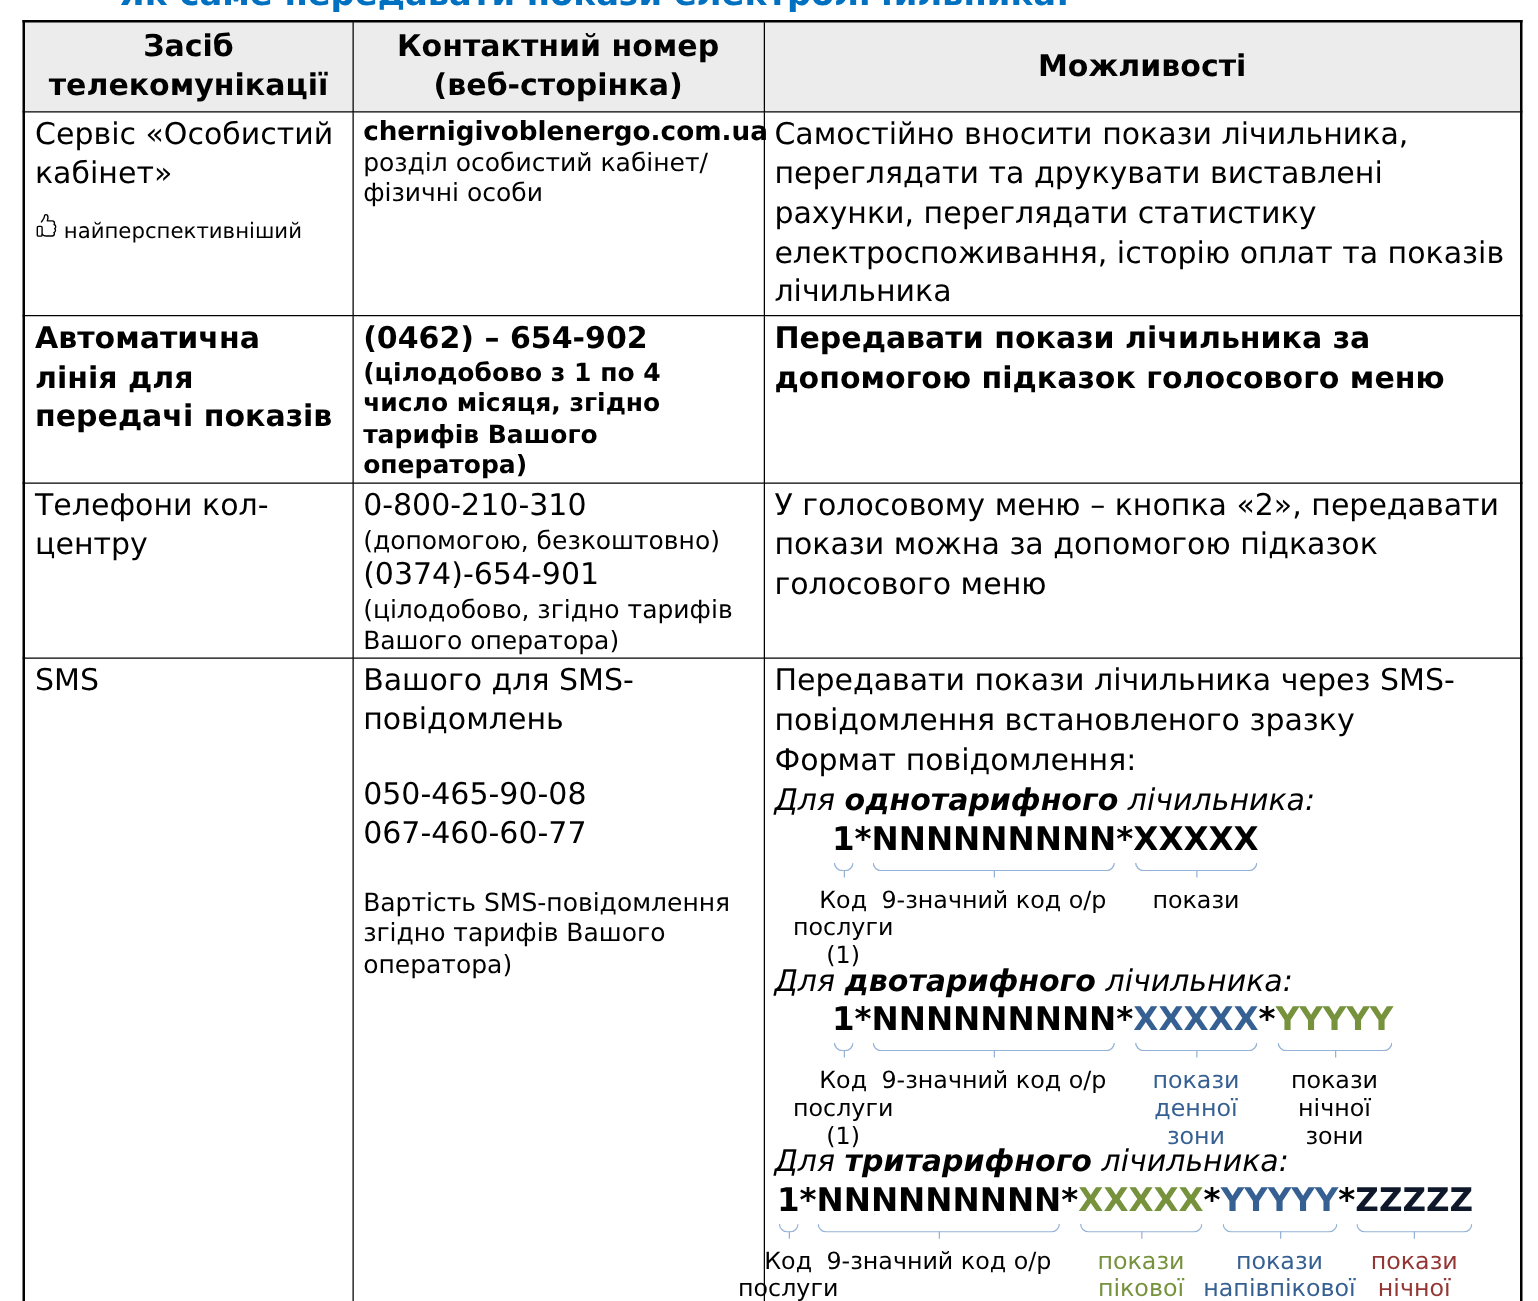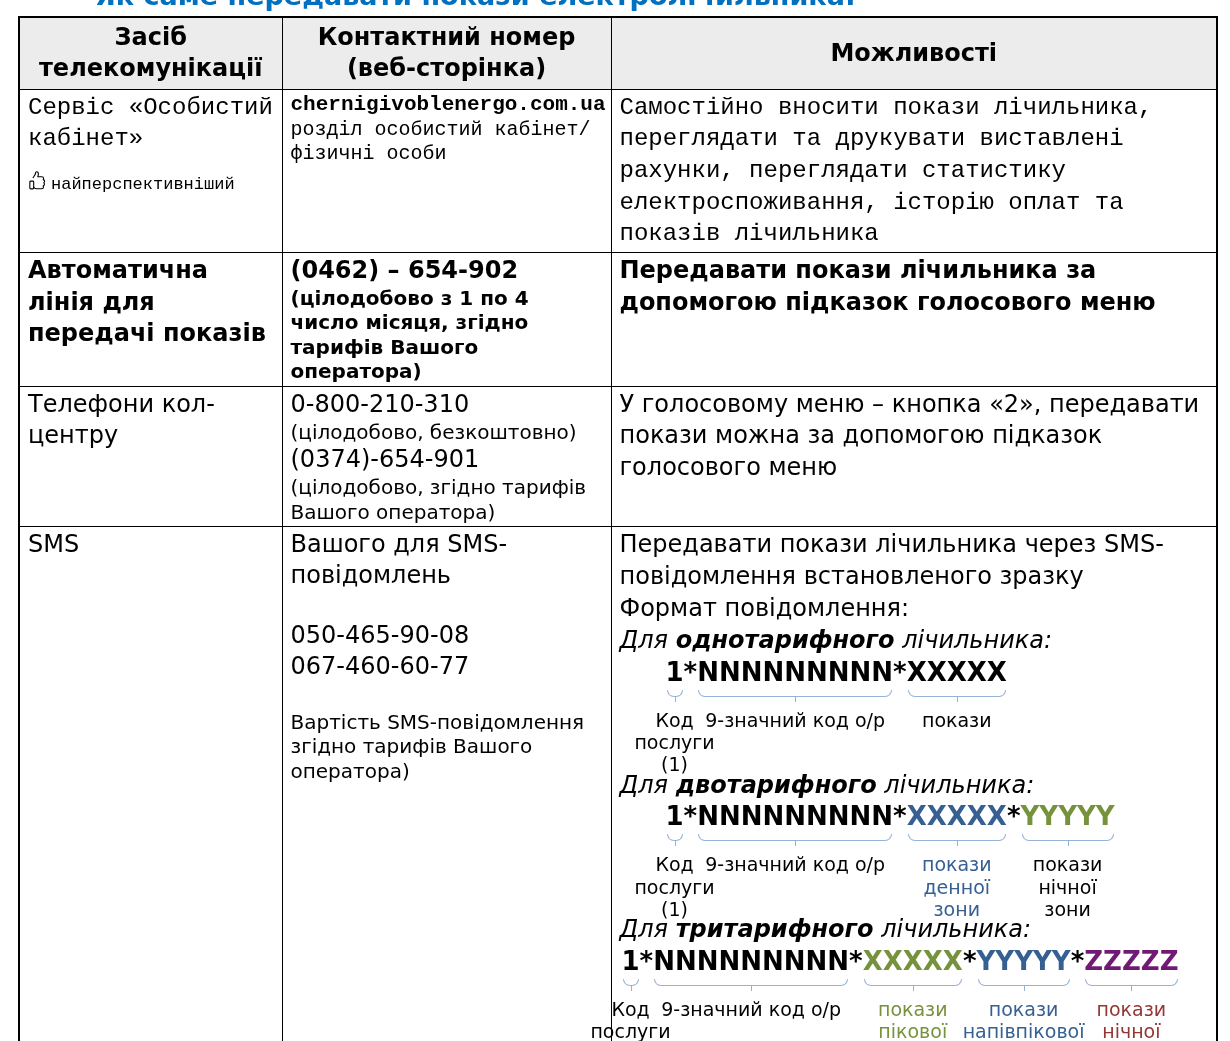--- a/index.html
+++ b/index.html
@@ -74,21 +74,21 @@
   <thead>
     <tr style="height:72px;">
       <th>Засіб
 телекомунікації</th>
       <th>Контактний номер
 (веб-сторінка)</th>
       <th>Можливості</th>
     </tr>
   </thead>
   <tbody>
-    <tr style="height:148px;font-family:Liberation Mono, monospace;">
+    <tr style="height:148px;">
       <td>
         <div class="body-text">Сервіс «Особистий кабінет»</div>
         <div class="note-line">
           <svg class="icon-thumb" viewBox="0 0 24 24" fill="none" stroke="#000" stroke-width="1.2" stroke-linejoin="round" stroke-linecap="round">
             <rect x="2" y="11" width="4.2" height="8.5" rx="1"></rect>
             <path d="M6.2 17.8c1 1 2 1.6 3.5 1.6h5.2c1.1 0 2-.9 2-1.9 0-.4-.1-.8-.4-1.1.8-.3 1.4-1 1.4-1.9 0-.6-.2-1.1-.7-1.5.5-.4.9-1 .9-1.7 0-.9-.6-1.7-1.5-1.9.3-.3.4-.8.4-1.2 0-1.1-.9-2-2-2h-4.3c.3-.9.6-2.1.6-3 0-1.5-.8-2.4-1.8-2.4-.7 0-1.2.5-1.2 1.2 0 2.2-2.1 4.2-2.7 5.2"></path>
           </svg>
           <span class="note-text">найперспективніший</span>
         </div>
       </td>
@@ -113,21 +113,21 @@
         <div class="body-text">Передавати покази лічильника за допомогою підказок голосового меню</div>
       </td>
     </tr>
 
     <tr style="height:126px;">
       <td>
         <div class="body-text">Телефони кол-центру</div>
       </td>
       <td>
         <div class="big">0-800-210-310</div>
-        <div class="small">(цілодобово, безкоштовно)</div>
+        <div class="small">(допомогою, безкоштовно)</div>
         <div class="big">(0374)-654-901</div>
         <div class="small">(цілодобово, згідно тарифів Вашого оператора)</div>
       </td>
       <td>
         <div class="body-text">У голосовому меню – кнопка «2», передавати покази можна за допомогою підказок голосового меню</div>
       </td>
     </tr>
 
     <tr style="height:580px;">
       <td>
@@ -161,20 +161,20 @@
 зони</span></span></div>
           </div>
         <div class="fmt-block">
             <div class="fmt-head"><span>Для </span><b>тритарифного</b><span> лічильника:</span></div>
             <div class="fmt-code flush"><span class="seg"><span class="code" style="color: rgb(0, 0, 0);">1</span><span class="brace"></span><span class="lbl" style="color: rgb(0, 0, 0);">Код
 послуги
 (1)</span></span><span class="star">*</span><span class="seg"><span class="code" style="color: rgb(0, 0, 0);">NNNNNNNNN</span><span class="brace"></span><span class="lbl" style="color: rgb(0, 0, 0);">9-значний код о/р</span></span><span class="star">*</span><span class="seg"><span class="code" style="color: rgb(118, 146, 60);">XXXXX</span><span class="brace"></span><span class="lbl" style="color: rgb(118, 146, 60);">покази
 пікової
 зони</span></span><span class="star">*</span><span class="seg"><span class="code" style="color: rgb(54, 96, 146);">YYYYY</span><span class="brace"></span><span class="lbl" style="color: rgb(54, 96, 146);">покази
 напівпікової
-зони</span></span><span class="star">*</span><span class="seg"><span class="code" style="color: #701a75;">ZZZZZ</span><span class="brace"></span><span class="lbl" style="color: rgb(148, 54, 52);">покази
+зони</span></span><span class="star">*</span><span class="seg"><span class="code" style="color: #0f172a;">ZZZZZ</span><span class="brace"></span><span class="lbl" style="color: rgb(148, 54, 52);">покази
 нічної
 зони</span></span></div>
           </div>
       </td>
     </tr>
   </tbody>
 </table>
 
 </body></html>

